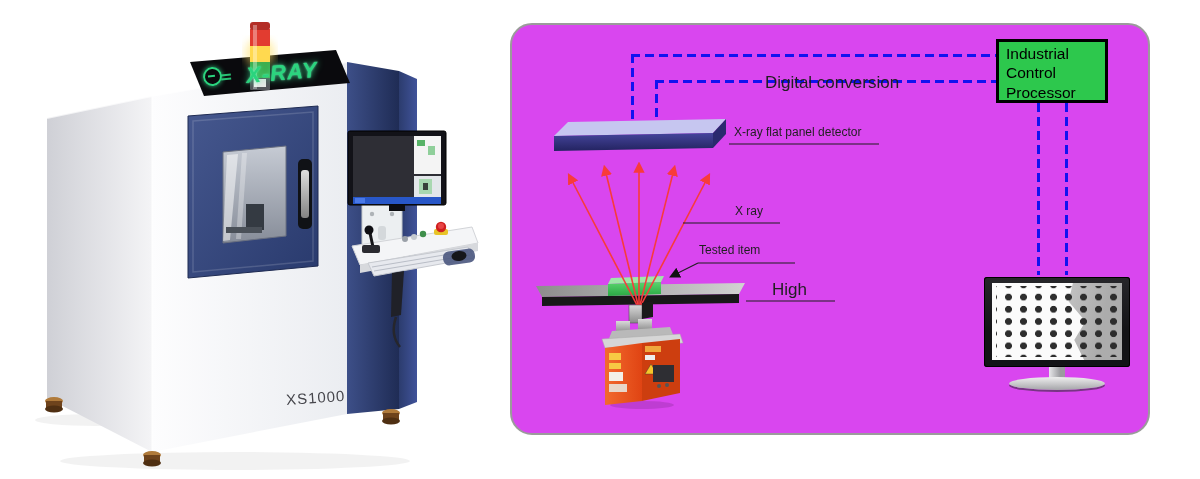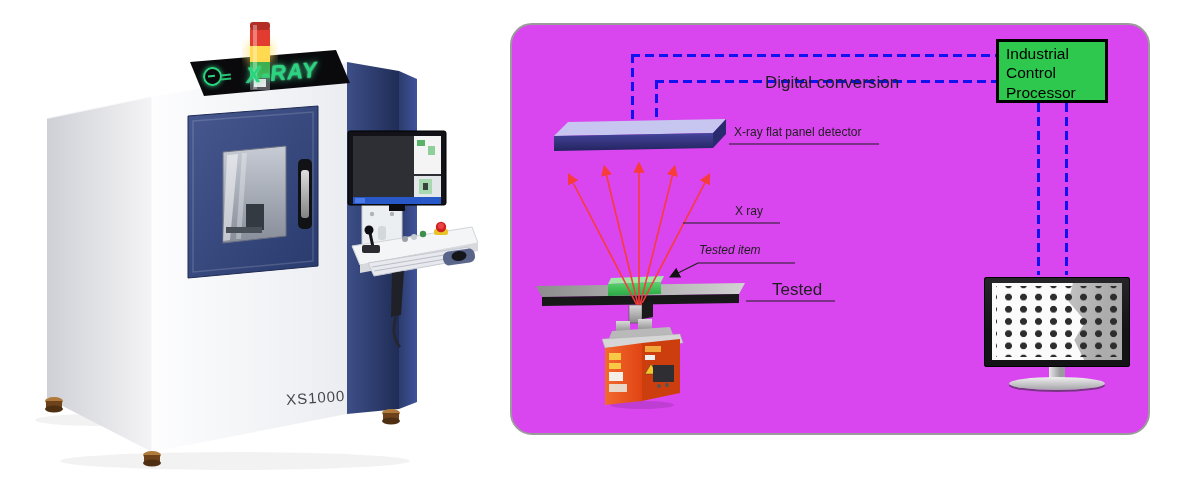--- a/index.html
+++ b/index.html
@@ -29,21 +29,21 @@
     background:repeating-linear-gradient(90deg,var(--dashed-blue) 0 9px,transparent 9px 14px);}
   .dash-v{position:absolute;width:3px;z-index:2;
     background:repeating-linear-gradient(180deg,var(--dashed-blue) 0 9px,transparent 9px 14px);}
   .dlabel{position:absolute;z-index:3;font-size:12px;color:var(--label-ink);white-space:nowrap;}
   .processor{position:absolute;left:484px;top:14px;width:112px;height:64px;z-index:3;
     background:var(--processor-green);border:3px solid #000;box-sizing:border-box;
     font-size:15.5px;line-height:1.25;color:#000;padding:2px 0 0 7px;}
   .lbl-digital{left:240px;top:48px;width:160px;text-align:center;font-size:17px;}
   .lbl-detector{left:222px;top:100px;}
   .lbl-xray{left:217px;top:179px;margin-left:6px;}
-  .lbl-tested{left:187px;top:218px;font-style:italic;}
+  .lbl-tested{left:187px;top:218px;}
   .lbl-stage{left:260px;top:255px;font-size:17px;}
   .lbl-tube{left:64px;top:373px;width:124px;text-align:center;font-size:18px;letter-spacing:.5px;}
   .lbl-display{left:487px;top:376px;width:140px;font-size:17px;line-height:1.3;white-space:normal;}
 
   
   .monitor{position:absolute;left:472px;top:252px;width:146px;height:90px;z-index:2;
     background:linear-gradient(#26262a,#131316 60%);border-radius:3px;box-shadow:inset 0 0 0 1px #000;}
   .mscreen{position:absolute;left:8px;top:6px;width:130px;height:77px;background:#fbfbfb;overflow:hidden;}
   .mxray{position:absolute;right:0;top:0;width:54%;height:100%;opacity:.85;
     background:linear-gradient(100deg,#c2c2c2,#9e9e9e 70%);
@@ -308,15 +308,15 @@
         <div class="mdots"></div>
       </div>
     </div>
     <div class="mneck"></div>
     <div class="mbase"></div>
 
     <div class="dlabel lbl-digital">Digital conversion</div>
     <div class="dlabel lbl-detector">X-ray flat panel detector</div>
     <div class="dlabel lbl-xray">X ray</div>
     <div class="dlabel lbl-tested">Tested item</div>
-    <div class="dlabel lbl-stage">Tested</div>
+    <div class="dlabel lbl-stage">High</div>
   </div>
 </div>
 
 </body></html>

